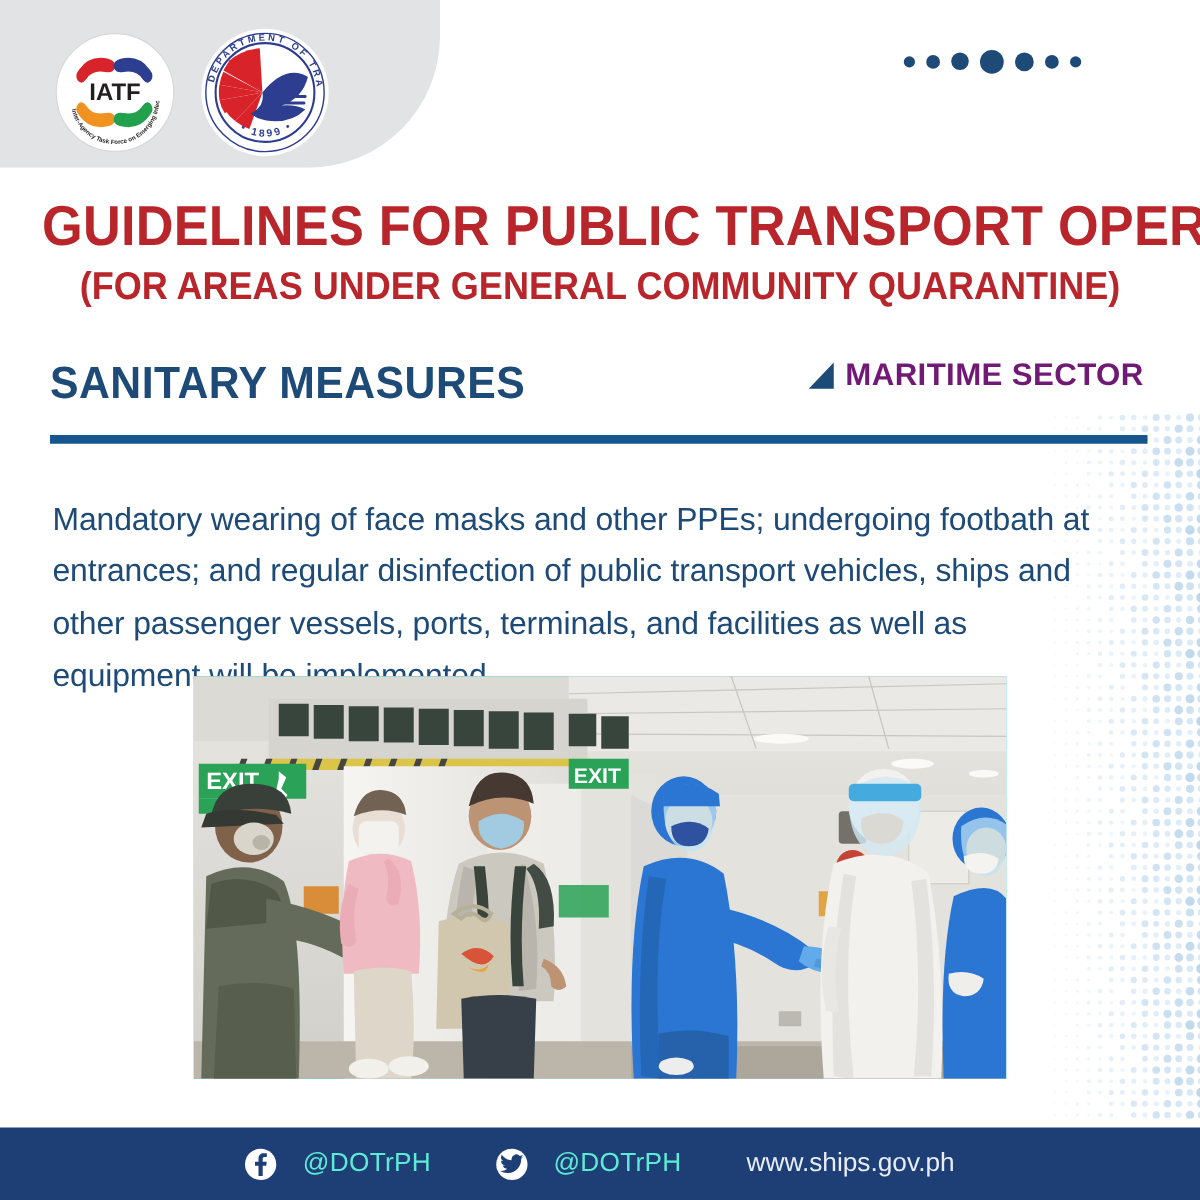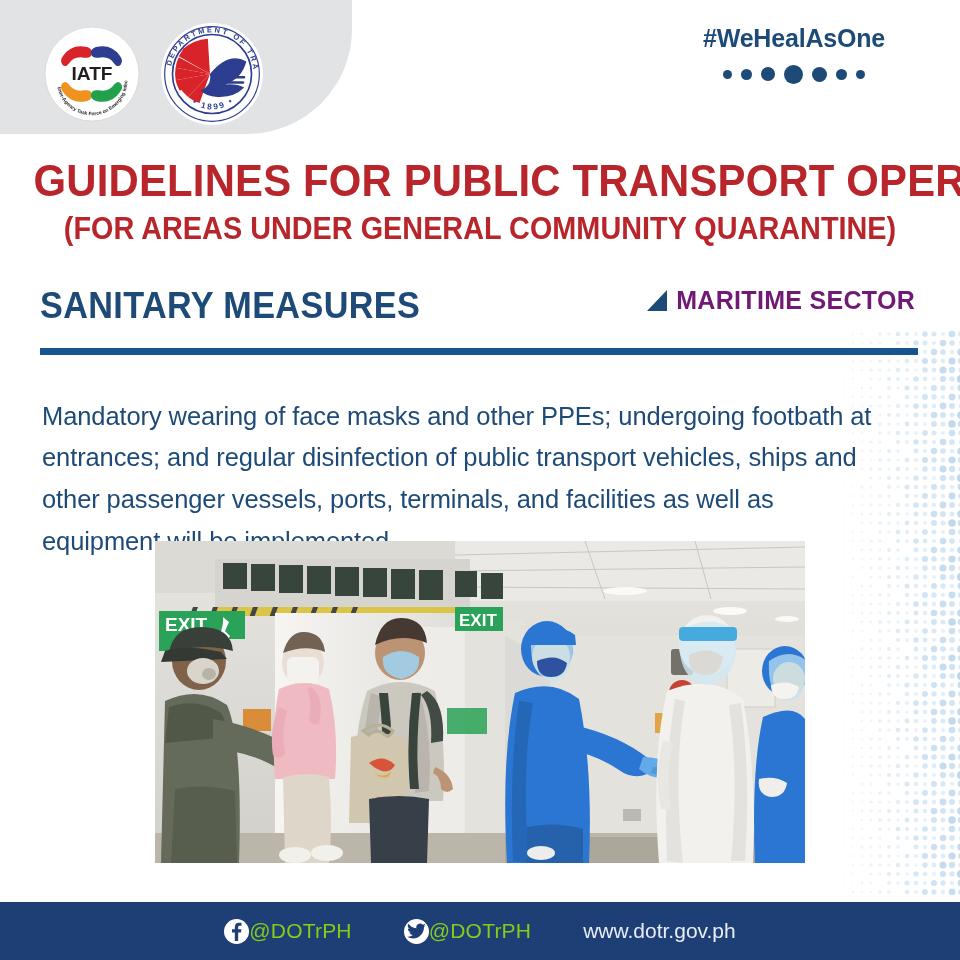--- a/index.html
+++ b/index.html
@@ -180,22 +180,22 @@
     height: 58px;
     background: #1e3f76;
     display: flex;
     align-items: center;
     justify-content: center;
     gap: 52px;
   }
   .foot-item {
     display: flex;
     align-items: center;
-    gap: 0;
-    color: #84cc16;
+    gap: 21px;
+    color: #5eead4;
     font-size: 21px;
     letter-spacing: .2px;
   }
   .soc-badge {
     width: 25px; height: 25px;
     border-radius: 50%;
     background: #ffffff;
     display: flex;
     align-items: center;
     justify-content: center;
@@ -1091,21 +1091,20 @@
         <textPath href="#dotrtop" startOffset="6%">DEPARTMENT OF TRANSPORTATION</textPath>
       </text>
       <path id="dotrbot" d="M50 50 m-34 0 a34 34 0 0 0 68 0" fill="none"></path>
       <text font-family="Liberation Sans, sans-serif" font-size="8" font-weight="bold" fill="#2d3d8f" letter-spacing="2">
         <textPath href="#dotrbot" startOffset="31%">• 1899 •</textPath>
       </text>
     </svg>
   </div>
 
   <div class="hashtag-block">
-    <div class="hashtag">#WeHealAsOne</div>
     <div class="dot-row">
         <i style="width: 9px; height: 9px;"></i>
         <i style="width: 11px; height: 11px;"></i>
         <i style="width: 14px; height: 14px;"></i>
         <i style="width: 19px; height: 19px;"></i>
         <i style="width: 15px; height: 15px;"></i>
         <i style="width: 11px; height: 11px;"></i>
         <i style="width: 9px; height: 9px;"></i>
       </div>
   </div>
@@ -1316,16 +1315,16 @@
 
     <div class="foot-item">
       <span class="soc-badge">
         <svg width="25" height="25" viewBox="0 0 24 24">
             <path d="M21 6.1c-.66.3-1.37.5-2.12.59a3.7 3.7 0 0 0 1.62-2.04c-.71.42-1.5.73-2.34.9a3.69 3.69 0 0 0-6.29 3.36A10.47 10.47 0 0 1 4.27 4.6a3.69 3.69 0 0 0 1.14 4.93c-.6-.02-1.17-.19-1.67-.46v.05a3.69 3.69 0 0 0 2.96 3.62c-.54.15-1.12.17-1.67.07a3.7 3.7 0 0 0 3.45 2.56A7.41 7.41 0 0 1 3 17.0a10.44 10.44 0 0 0 5.66 1.66c6.79 0 10.5-5.62 10.5-10.5v-.48c.72-.52 1.34-1.17 1.84-1.91z" fill="#1e3f76"></path>
           </svg>
       </span>
       <span>@DOTrPH</span>
     </div>
 
-    <a class="foot-url" href="#" style="text-decoration:none">www.dotr.gov.ph</a>
+    <a class="foot-url" href="#" style="text-decoration:none">www.ships.gov.ph</a>
   </div>
 
 </div>
 
 </body></html>

